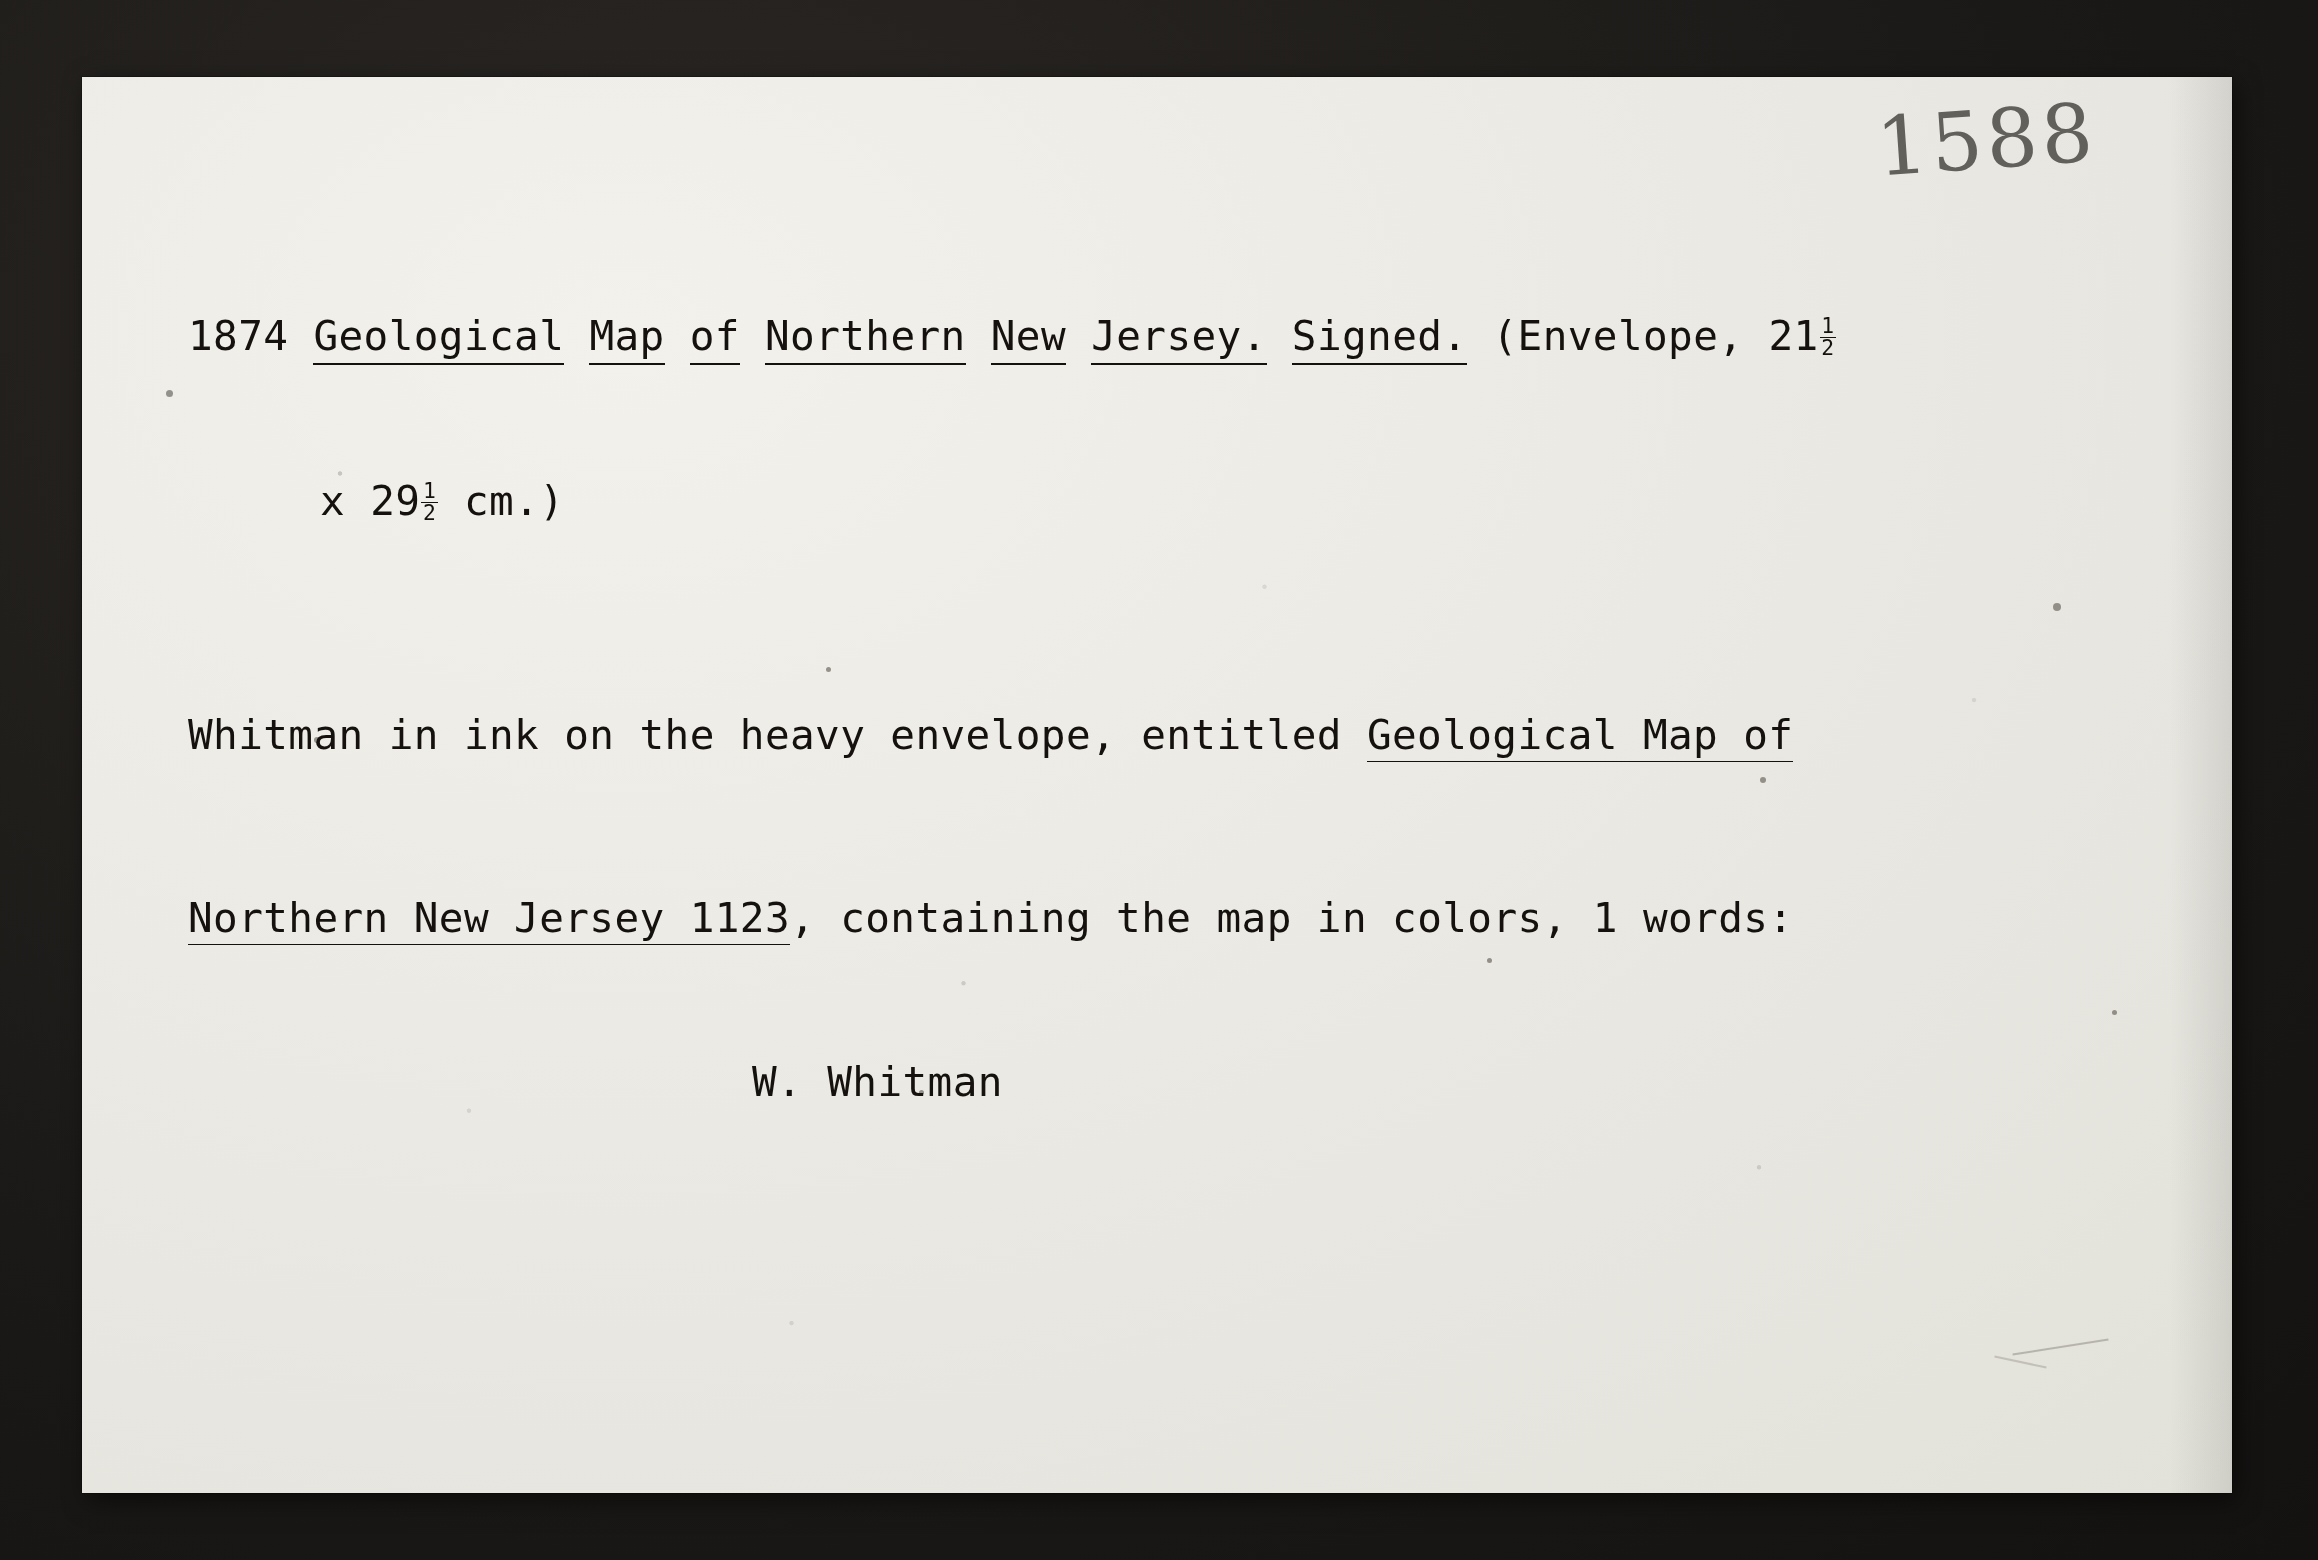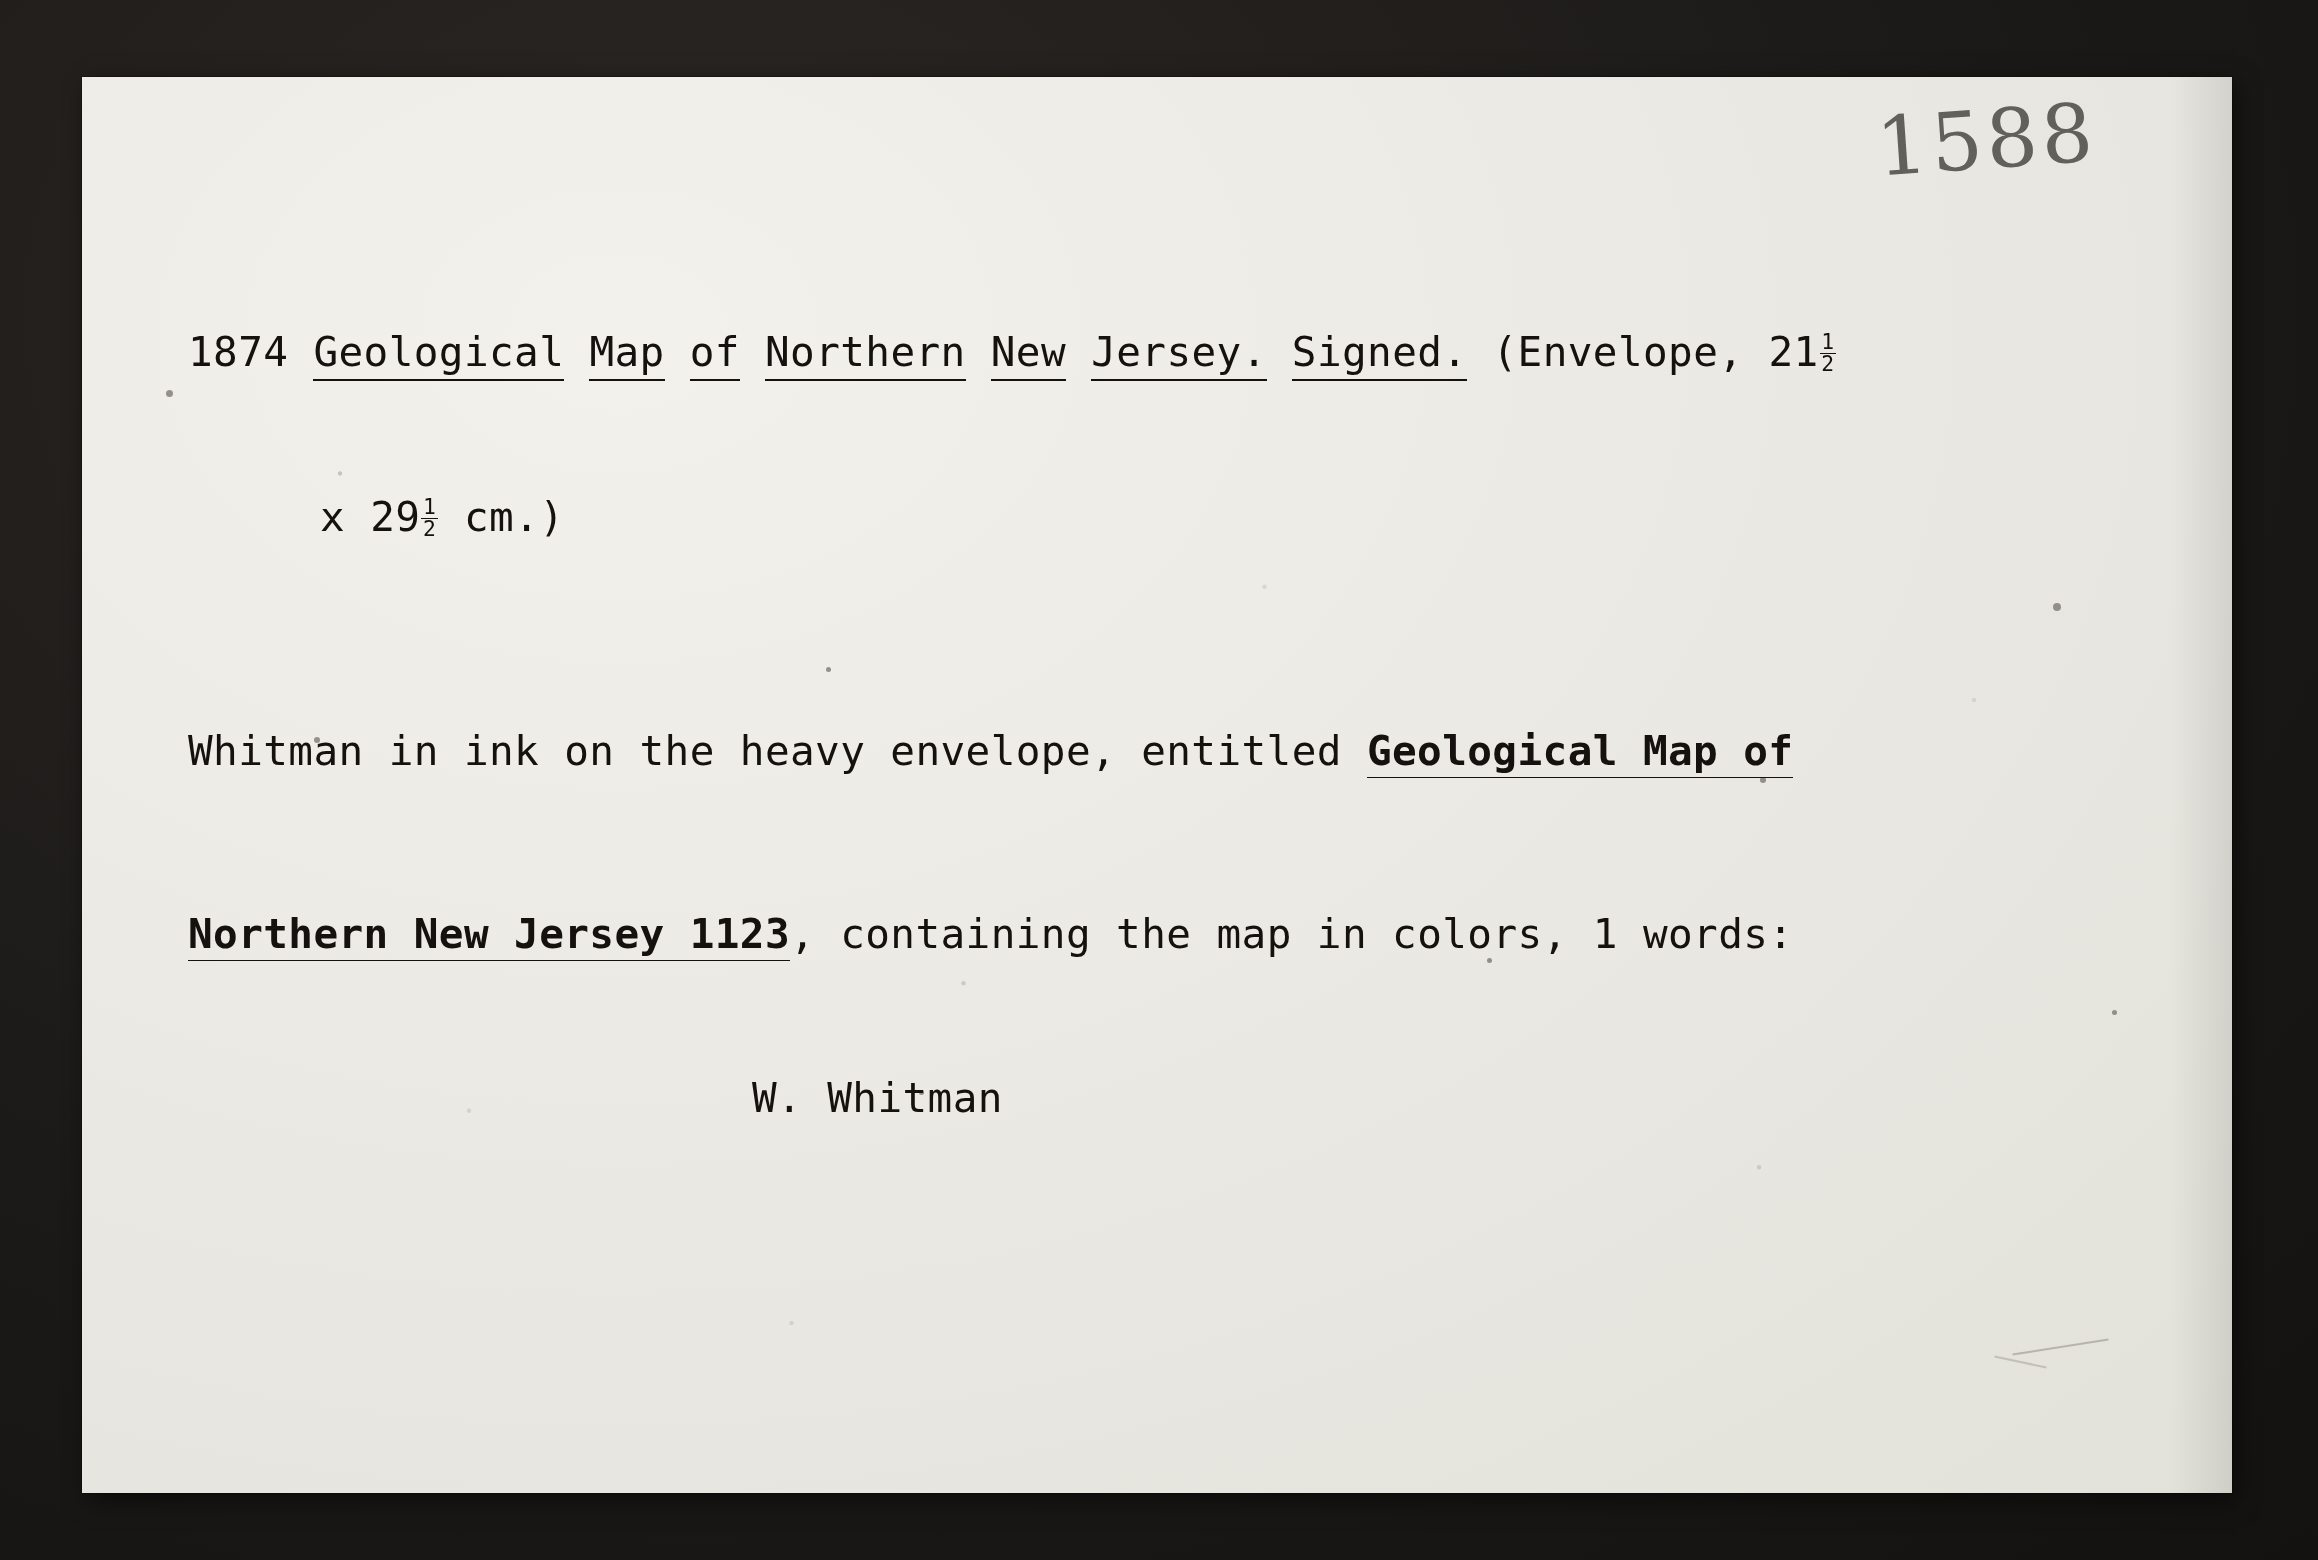--- a/index.html
+++ b/index.html
@@ -60,21 +60,21 @@
     right: 0; top: 0;
     width: 62px; height: 100%;
     background: linear-gradient(to right, rgba(0,0,0,0) 0%, rgba(40,36,32,0.10) 100%);
     pointer-events: none;
   }
 
   
   .typed {
     position: absolute;
     left: 106px;
-    top: 132px;
+    top: 116px;
     width: 1964px;
     color: #15110e;
     font-size: 41px;
     line-height: 1.0;
     letter-spacing: 0.4px;
     white-space: pre;
     font-family: "DejaVu Sans Mono", monospace;
   }
   .line { position: relative; white-space: pre; }
   .l1 { margin-top: 0; }
@@ -86,21 +86,20 @@
 
   
   .dbl {
     border-bottom: 2.6px double #15110e;
     padding-bottom: 2.6px;
   }
   
   .und {
     border-bottom: 1.8px solid #15110e;
     padding-bottom: 1.8px;
-    font-weight: bold;
   }
 
   
   .frac {
     display: inline-block;
     vertical-align: -0.22em;
     font-size: 0.52em;
     line-height: 0.95;
     text-align: center;
     margin: 0 0.9px;

